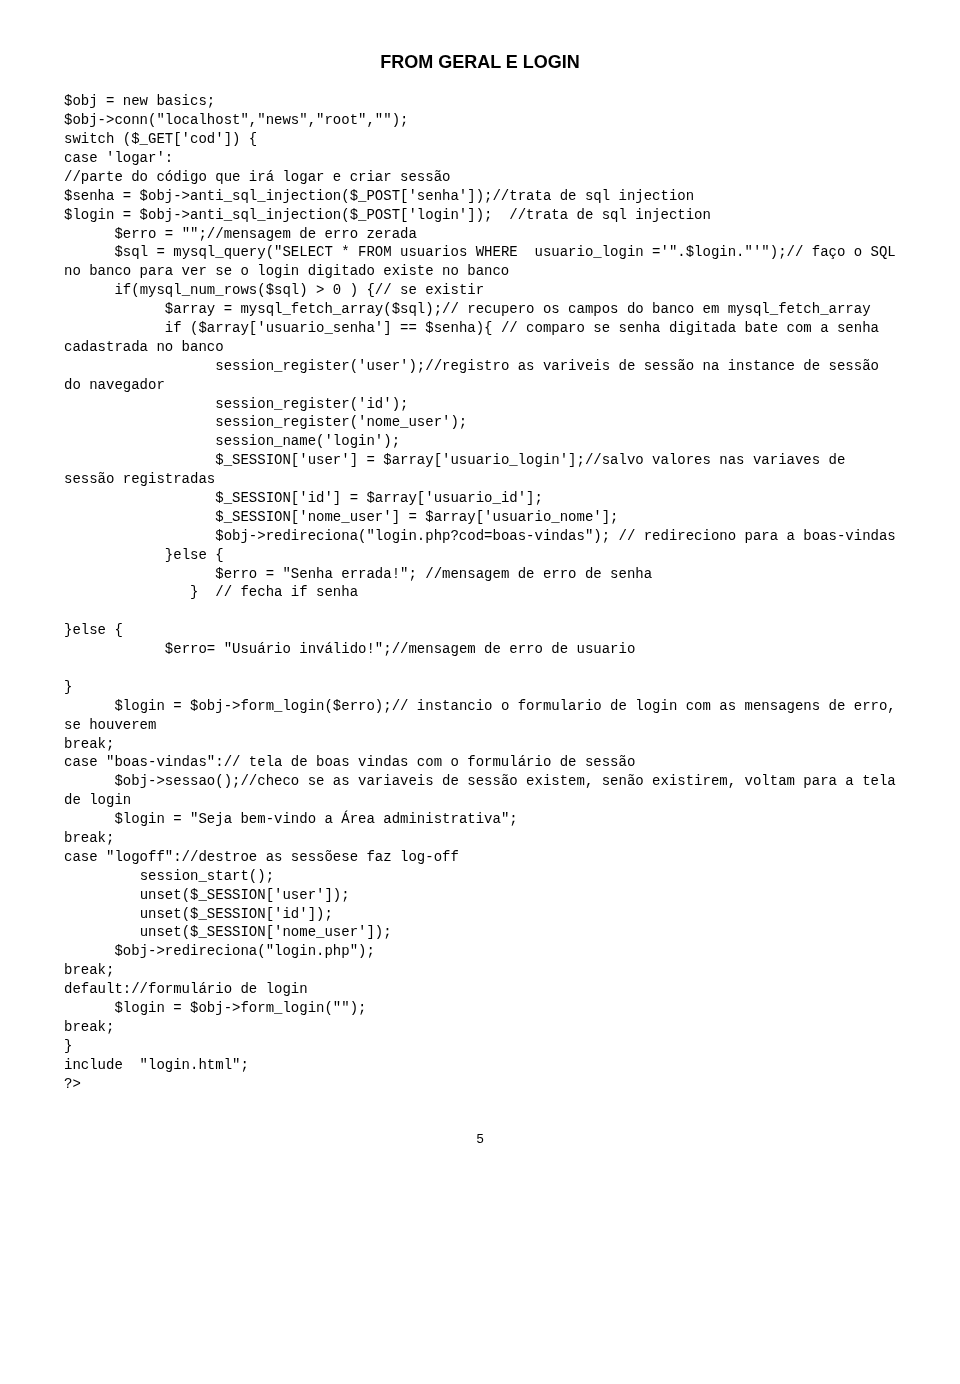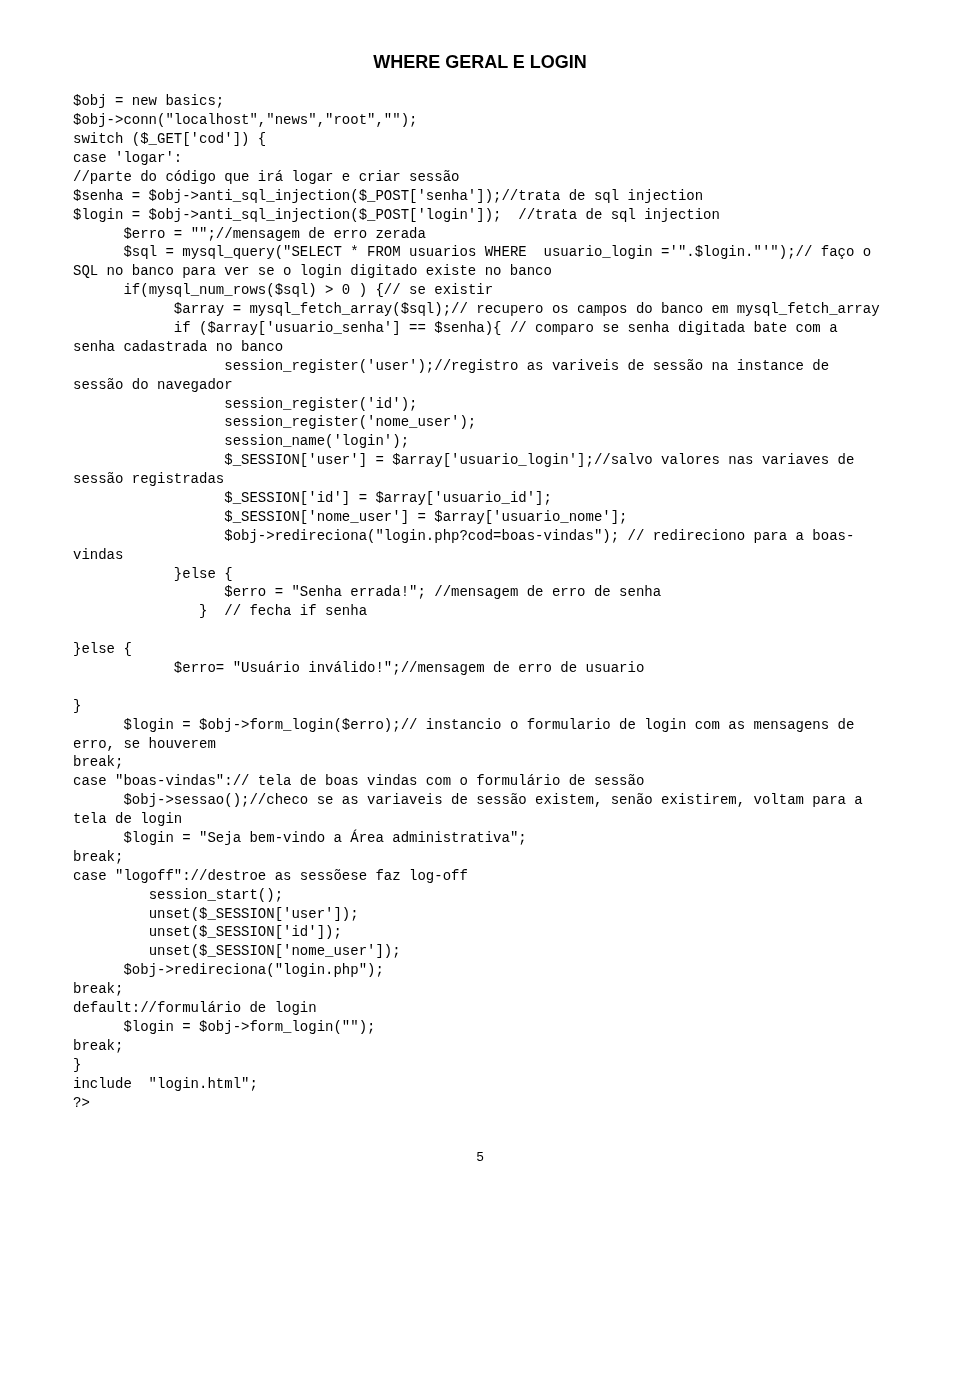--- a/index.html
+++ b/index.html
@@ -17,33 +17,33 @@
     font-family: Arial, sans-serif;
     font-weight: bold;
     font-size: 18px;
     text-align: center;
     margin-bottom: 18px;
   }
   pre {
     font-family: "Courier New", monospace;
     font-size: 14px;
     white-space: pre-wrap;
-    margin: 13px;
+    margin: 4px;
   }
   .page-num {
     text-align: center;
     font-family: Arial, sans-serif;
     font-size: 13px;
     margin-top: 36px;
   }
 </style>
 </head>
 <body>
 
-<div class="title">WHERE GERAL E LOGIN</div>
+<div class="title">FROM GERAL E LOGIN</div>
 
 <pre>$obj = new basics;
 $obj-&gt;conn("localhost","news","root","");
 switch ($_GET['cod']) {
 case 'logar':
 //parte do código que irá logar e criar sessão
 $senha = $obj-&gt;anti_sql_injection($_POST['senha']);//trata de sql injection
 $login = $obj-&gt;anti_sql_injection($_POST['login']);  //trata de sql injection
       $erro = "";//mensagem de erro zerada
       $sql = mysql_query("SELECT * FROM usuarios WHERE  usuario_login ='".$login."'");// faço o SQL no banco para ver se o login digitado existe no banco

